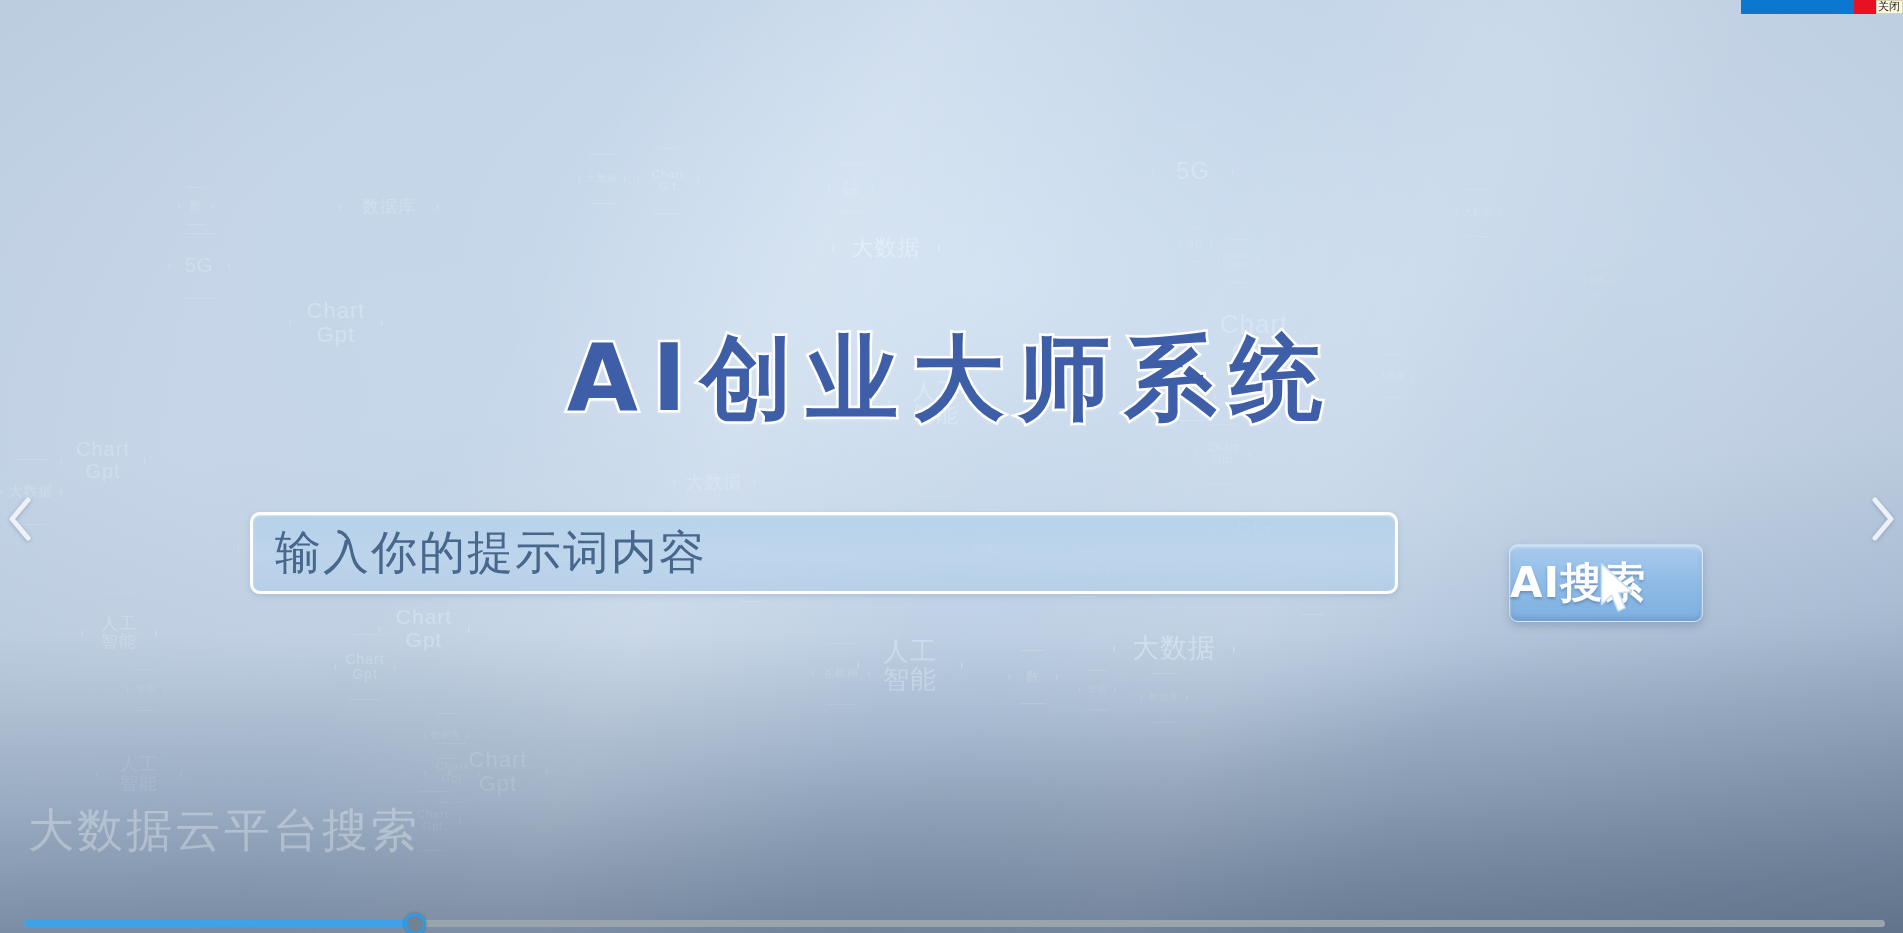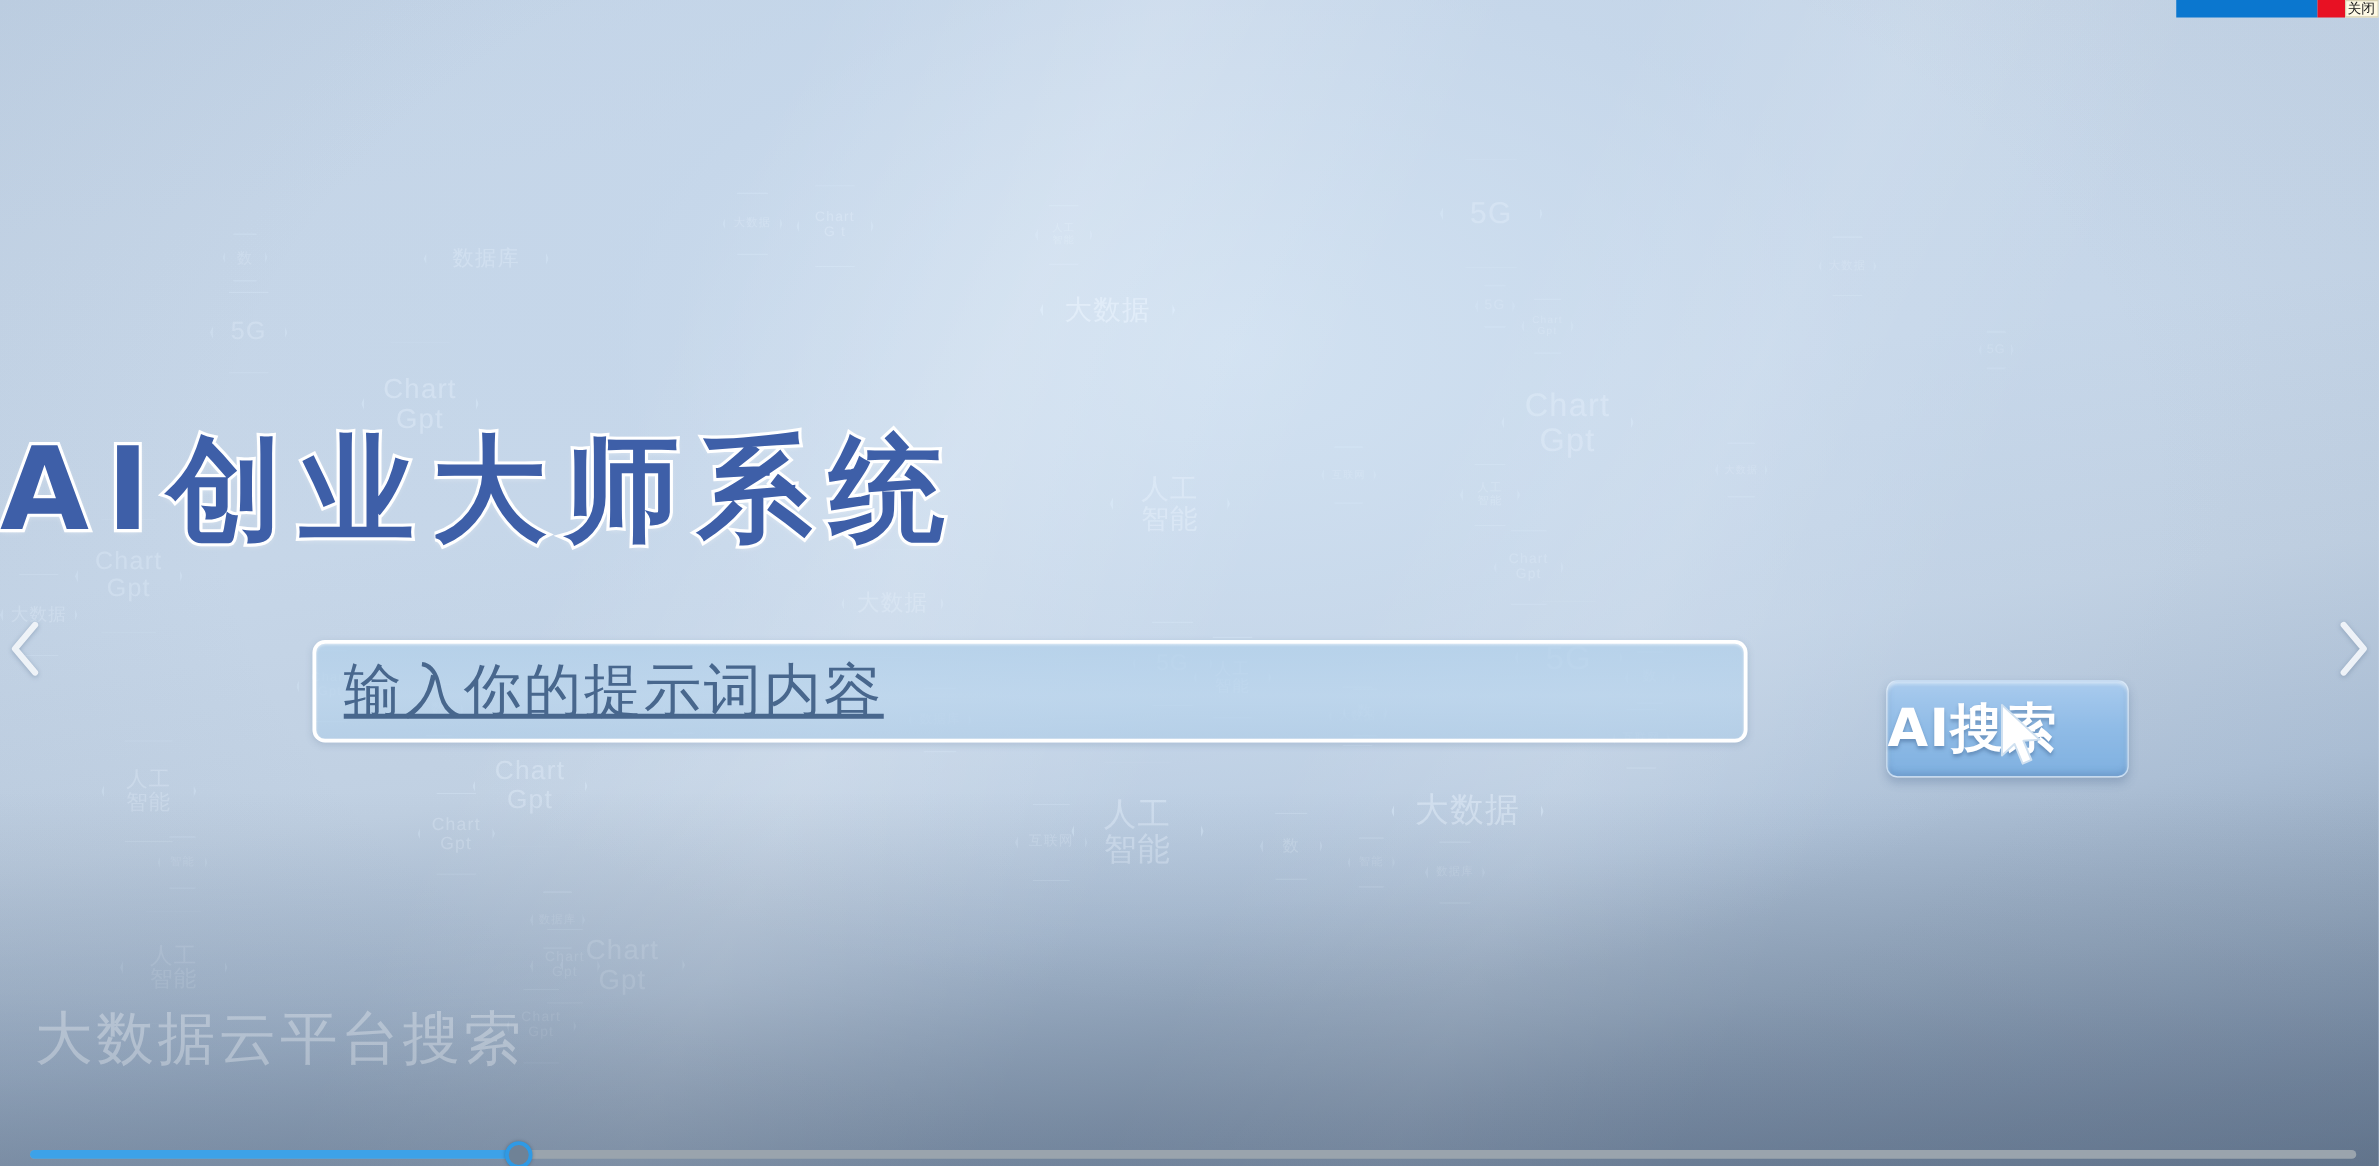--- a/index.html
+++ b/index.html
@@ -74,22 +74,22 @@
     -webkit-mask:
       linear-gradient(#000 0 0) content-box,
       linear-gradient(#000 0 0);
     -webkit-mask-composite:xor;
             mask-composite:exclude;
     padding:2px;
   }
 
   
   #title-wrap{
-    position:absolute; left:0; right:0; top:330px;
-    pointer-events:none;
+    position:absolute; left:0; right:0; top:317px;
+    text-align:center; pointer-events:none;
   }
   #main-title{
     display:inline-block;
     font-family:"DejaVu Sans","Liberation Sans",sans-serif;
     font-size:92px;
     font-weight:bold;
     letter-spacing:14px;
     color:#3e5fa8;
     -webkit-text-stroke:5px #ffffff;
     paint-order:stroke fill;
@@ -112,21 +112,20 @@
     display:flex; align-items:center;
     padding:0 22px;
     font-size:0;
   }
   #search-placeholder{
     font-family:"DejaVu Sans","Liberation Sans",sans-serif;
     font-size:46px;
     color:#3f5e86;
     letter-spacing:2px;
     opacity:.92;
-    text-decoration:underline;
   }
 
   #ai-search-button{
     position:absolute;
     left:1509px; top:4px;
     width:194px; height:78px;
     border-radius:9px;
     background:linear-gradient(180deg, #a9cbee 0%, #8fbbe6 50%, #7fb0e0 100%);
     border:1px solid rgba(255,255,255,0.55);
     box-shadow:

